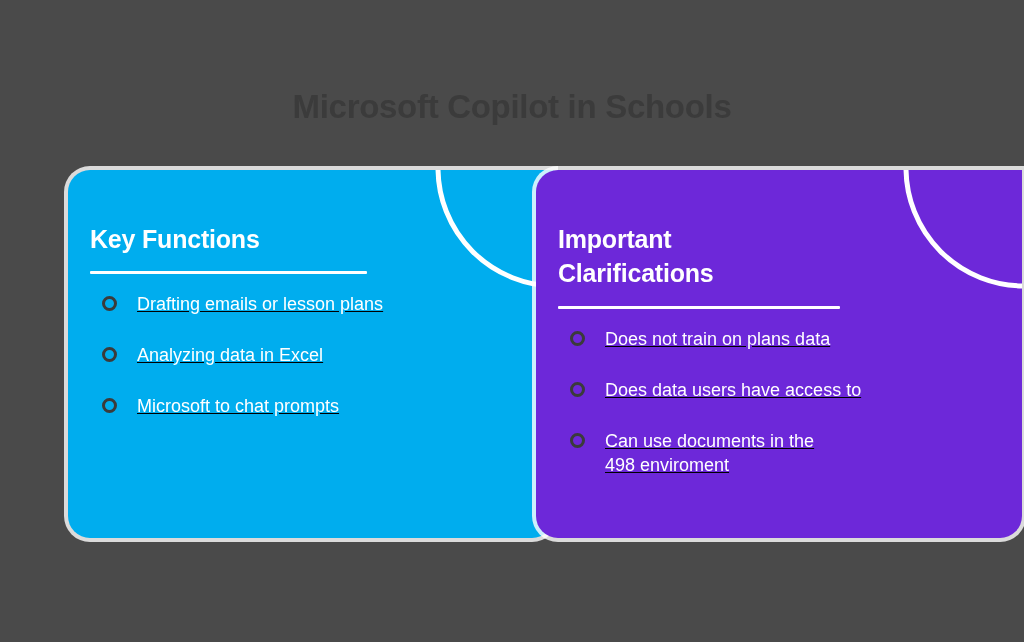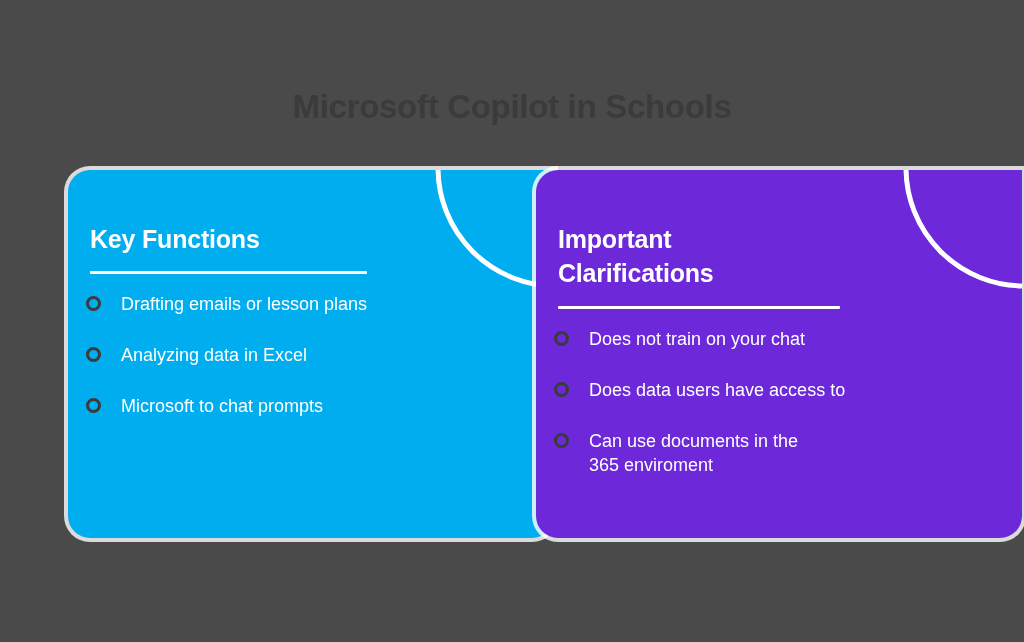--- a/index.html
+++ b/index.html
@@ -69,25 +69,26 @@
     left: 22px;
     height: 3px;
     background: #ffffff;
     border-radius: 1px;
   }
   .card.left  .divider { top: 101px; width: 277px; }
   .card.right .divider { top: 136px; width: 282px; }
 
   .bullet-list {
     position: absolute;
-    left: 18px;
+    left: 34px;
     right: 16px;
     margin: 0;
     padding: 0;
     list-style: none;
+    text-decoration: underline;
   }
   .card.left  .bullet-list { top: 122px; }
   .card.right .bullet-list { top: 157px; }
 
   .bullet-item {
     display: flex;
     align-items: flex-start;
     margin-bottom: 26px;
   }
   .bullet-item:last-child { margin-bottom: 0; }
@@ -150,25 +151,25 @@
   </div>
 
   <h2 class="card-heading">Important
 Clarifications</h2>
 
   <div class="divider"></div>
 
   <ul class="bullet-list">
     <li class="bullet-item">
       <span class="bullet-marker"></span>
-      <span class="bullet-text">Does not train on your chat</span>
+      <span class="bullet-text">Does not train on plans data</span>
     </li>
     <li class="bullet-item">
       <span class="bullet-marker"></span>
       <span class="bullet-text">Does data users have access to</span>
     </li>
     <li class="bullet-item">
       <span class="bullet-marker"></span>
       <span class="bullet-text">Can use documents in the
-365 enviroment</span>
+498 enviroment</span>
     </li>
   </ul>
 </section>
 
 </body></html>

